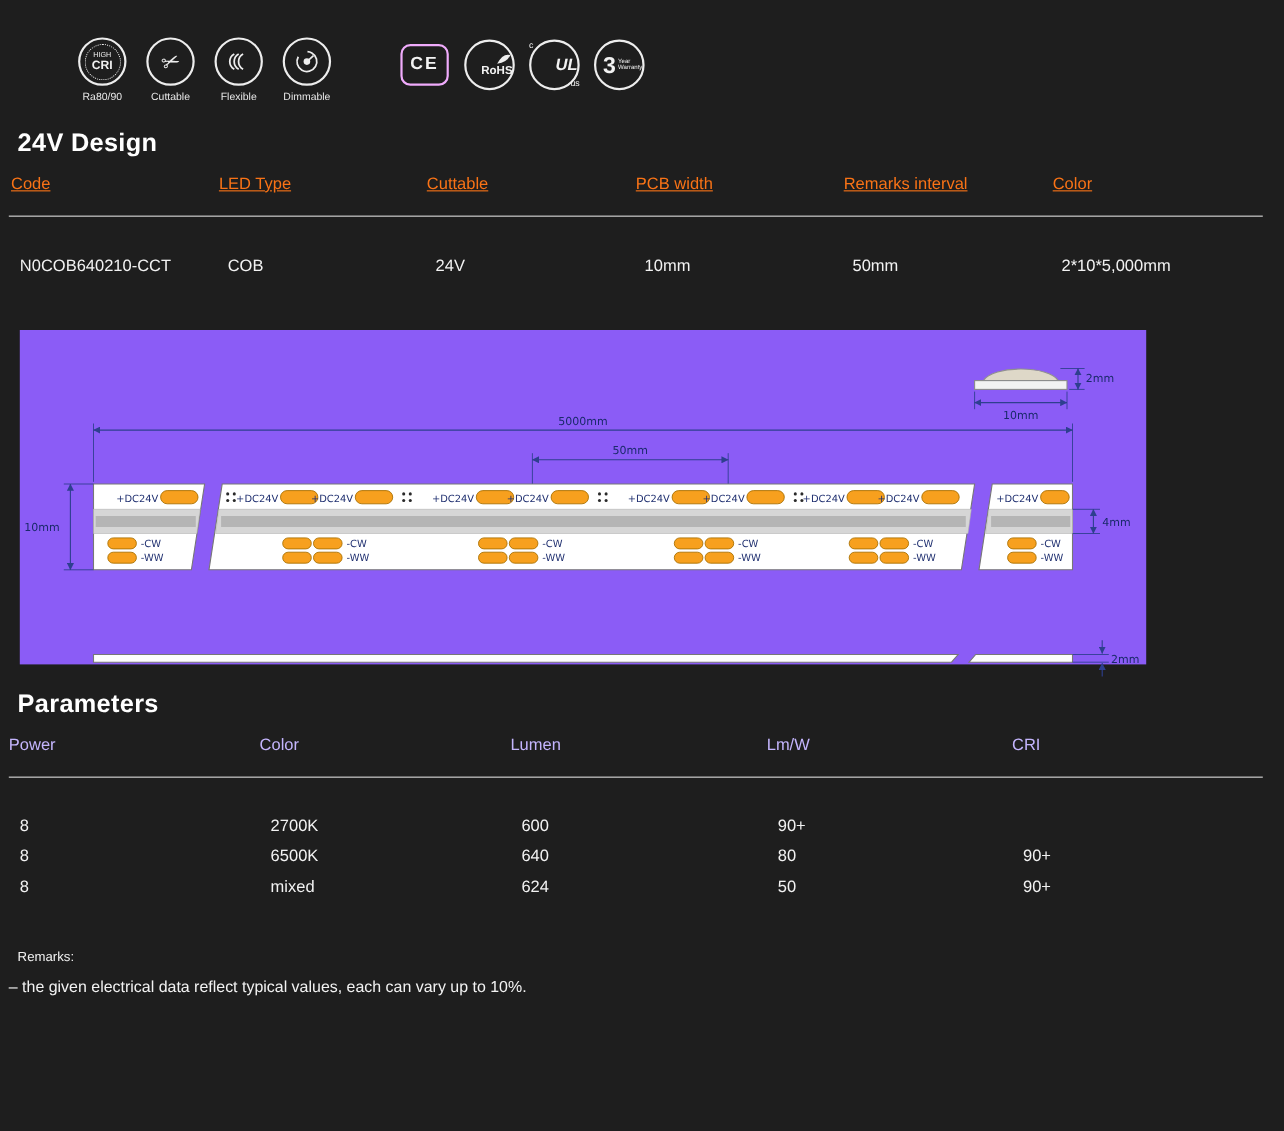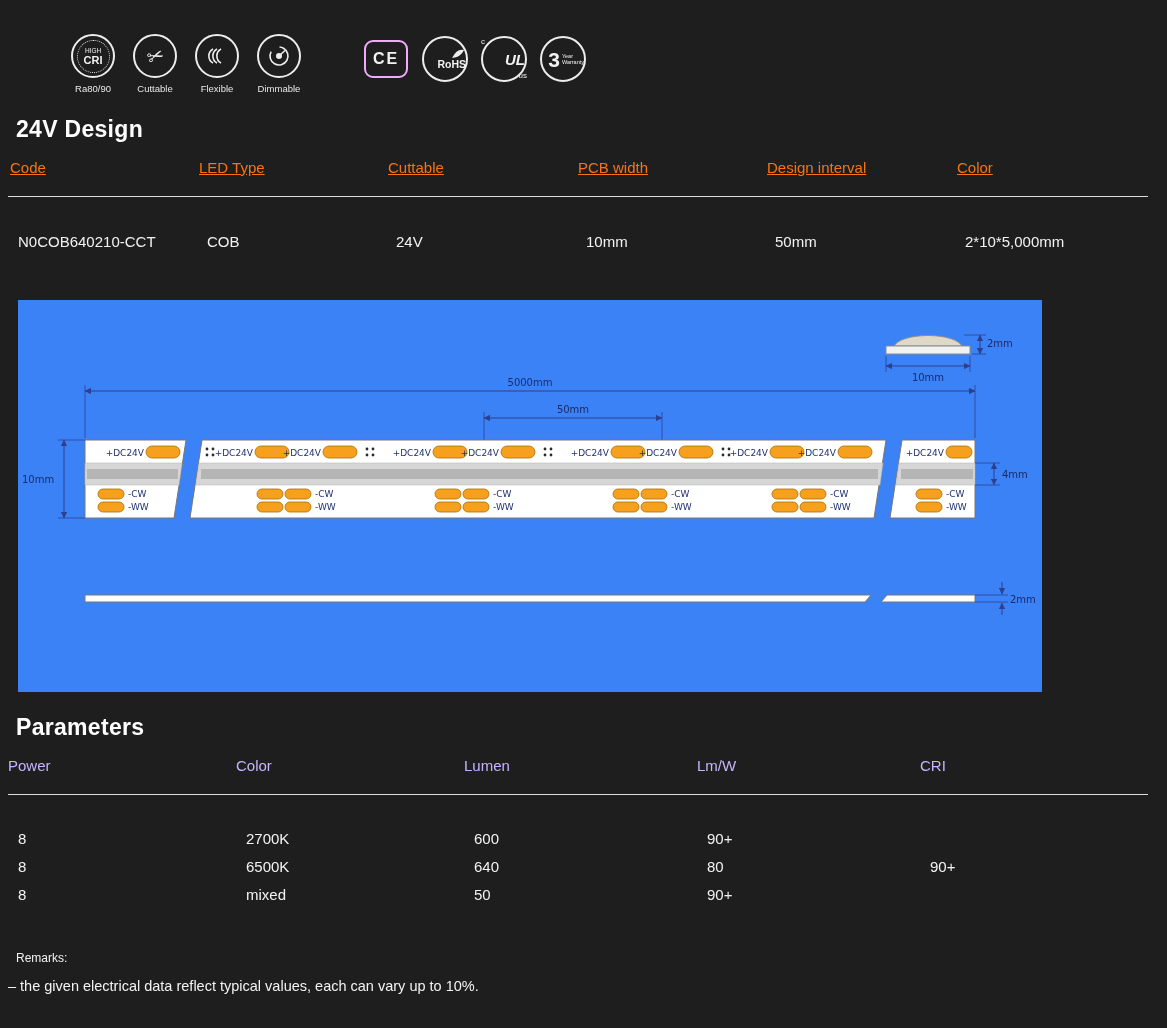--- a/index.html
+++ b/index.html
@@ -44,21 +44,21 @@
   .design-grid.datarow{margin-top:36px;}
   .design-grid.datarow > div{padding-left:8px;}
   .sep{border-top:1px solid #dcdcdc;margin:20px 19px 0 8px;}
   .param-grid{display:grid;grid-template-columns:228px 228px 233px 223px 1fr;
     padding:0 8px;font-size:15px;}
   .param-grid.header{margin-top:16px;color:#c4b5fd;}
   .param-grid.datarow{line-height:28px;}
   .param-grid.datarow > div{padding-left:10px;}
   .param-rows{margin-top:30px;}
   
-  .drawing-panel{width:1024px;height:392px;background:#3b82f6;margin:50px 0 0 18px;}
+  .drawing-panel{width:1024px;height:304px;background:#8b5cf6;margin:50px 0 0 18px;}
   svg{font-family:"DejaVu Sans",sans-serif;display:block;}
   .dim{stroke:#2e3f8f;stroke-width:1;fill:none;}
   .ext{stroke:#2e3f8f;stroke-width:.8;fill:none;}
   .dimtext{fill:#1a2a6b;font-size:10px;}
   .padtext{fill:#203070;font-size:9px;}
   .pad{fill:#f7a01e;stroke:#a86f00;stroke-width:.8;}
   .seg{fill:#ffffff;stroke:#777;stroke-width:1;}
   .band{fill:#d6d6d6;stroke:#b0b0b0;stroke-width:.5;}
   .stripe{stroke:#b5b5b5;stroke-width:10;}
   .dot{fill:#2a2a2a;}
@@ -139,21 +139,21 @@
   </div>
 </div>
 
 <h2 class="section-title">24V Design</h2>
 
 <div class="design-grid header">
   <div>Code</div>
   <div>LED Type</div>
   <div>Cuttable</div>
   <div>PCB width</div>
-  <div>Design interval</div>
+  <div>Remarks interval</div>
   <div>Color</div>
 </div>
 <div class="sep"></div>
 <div class="design-grid datarow">
   <div>N0COB640210-CCT</div>
   <div>COB</div>
   <div>24V</div>
   <div>10mm</div>
   <div>50mm</div>
   <div>2*10*5,000mm</div>
@@ -342,19 +342,20 @@
   <div class="param-grid datarow">
     <div>8</div>
     <div>6500K</div>
     <div>640</div>
     <div>80</div>
     <div>90+</div>
   </div>
   <div class="param-grid datarow">
     <div>8</div>
     <div>mixed</div>
+    <div>624</div>
     <div>50</div>
     <div>90+</div>
   </div>
 </div>
 
 <div class="remarks-title">Remarks:</div>
 <div class="remarks-note">– the given electrical data reflect typical values, each can vary up to 10%.</div>
 
 </body></html>

